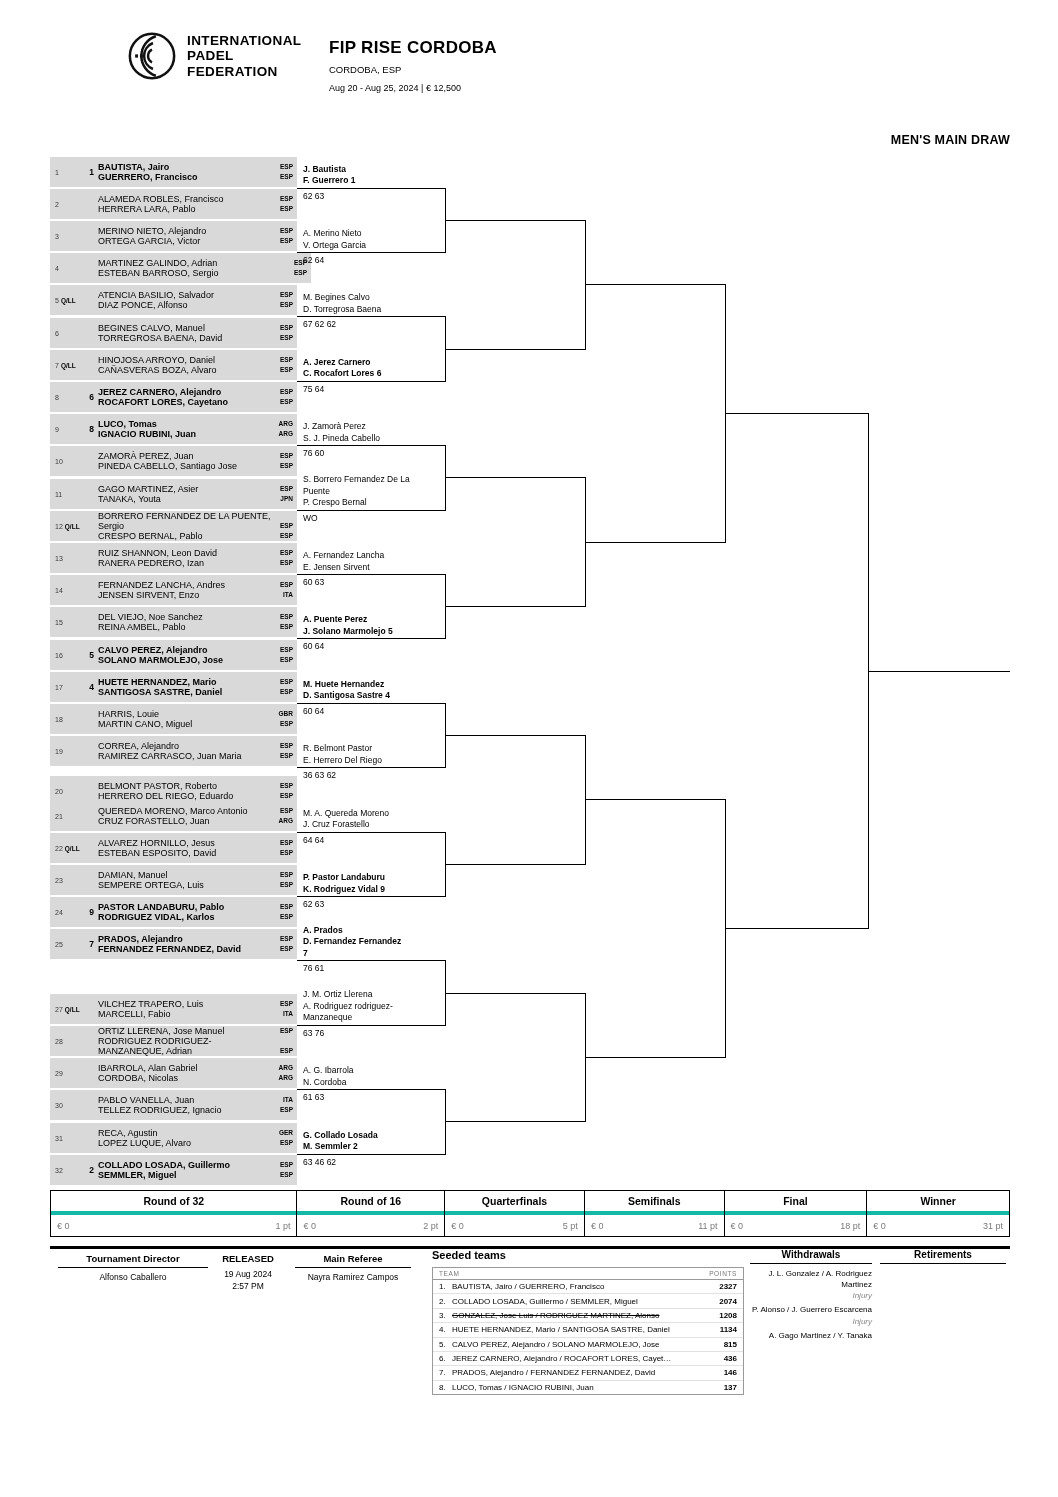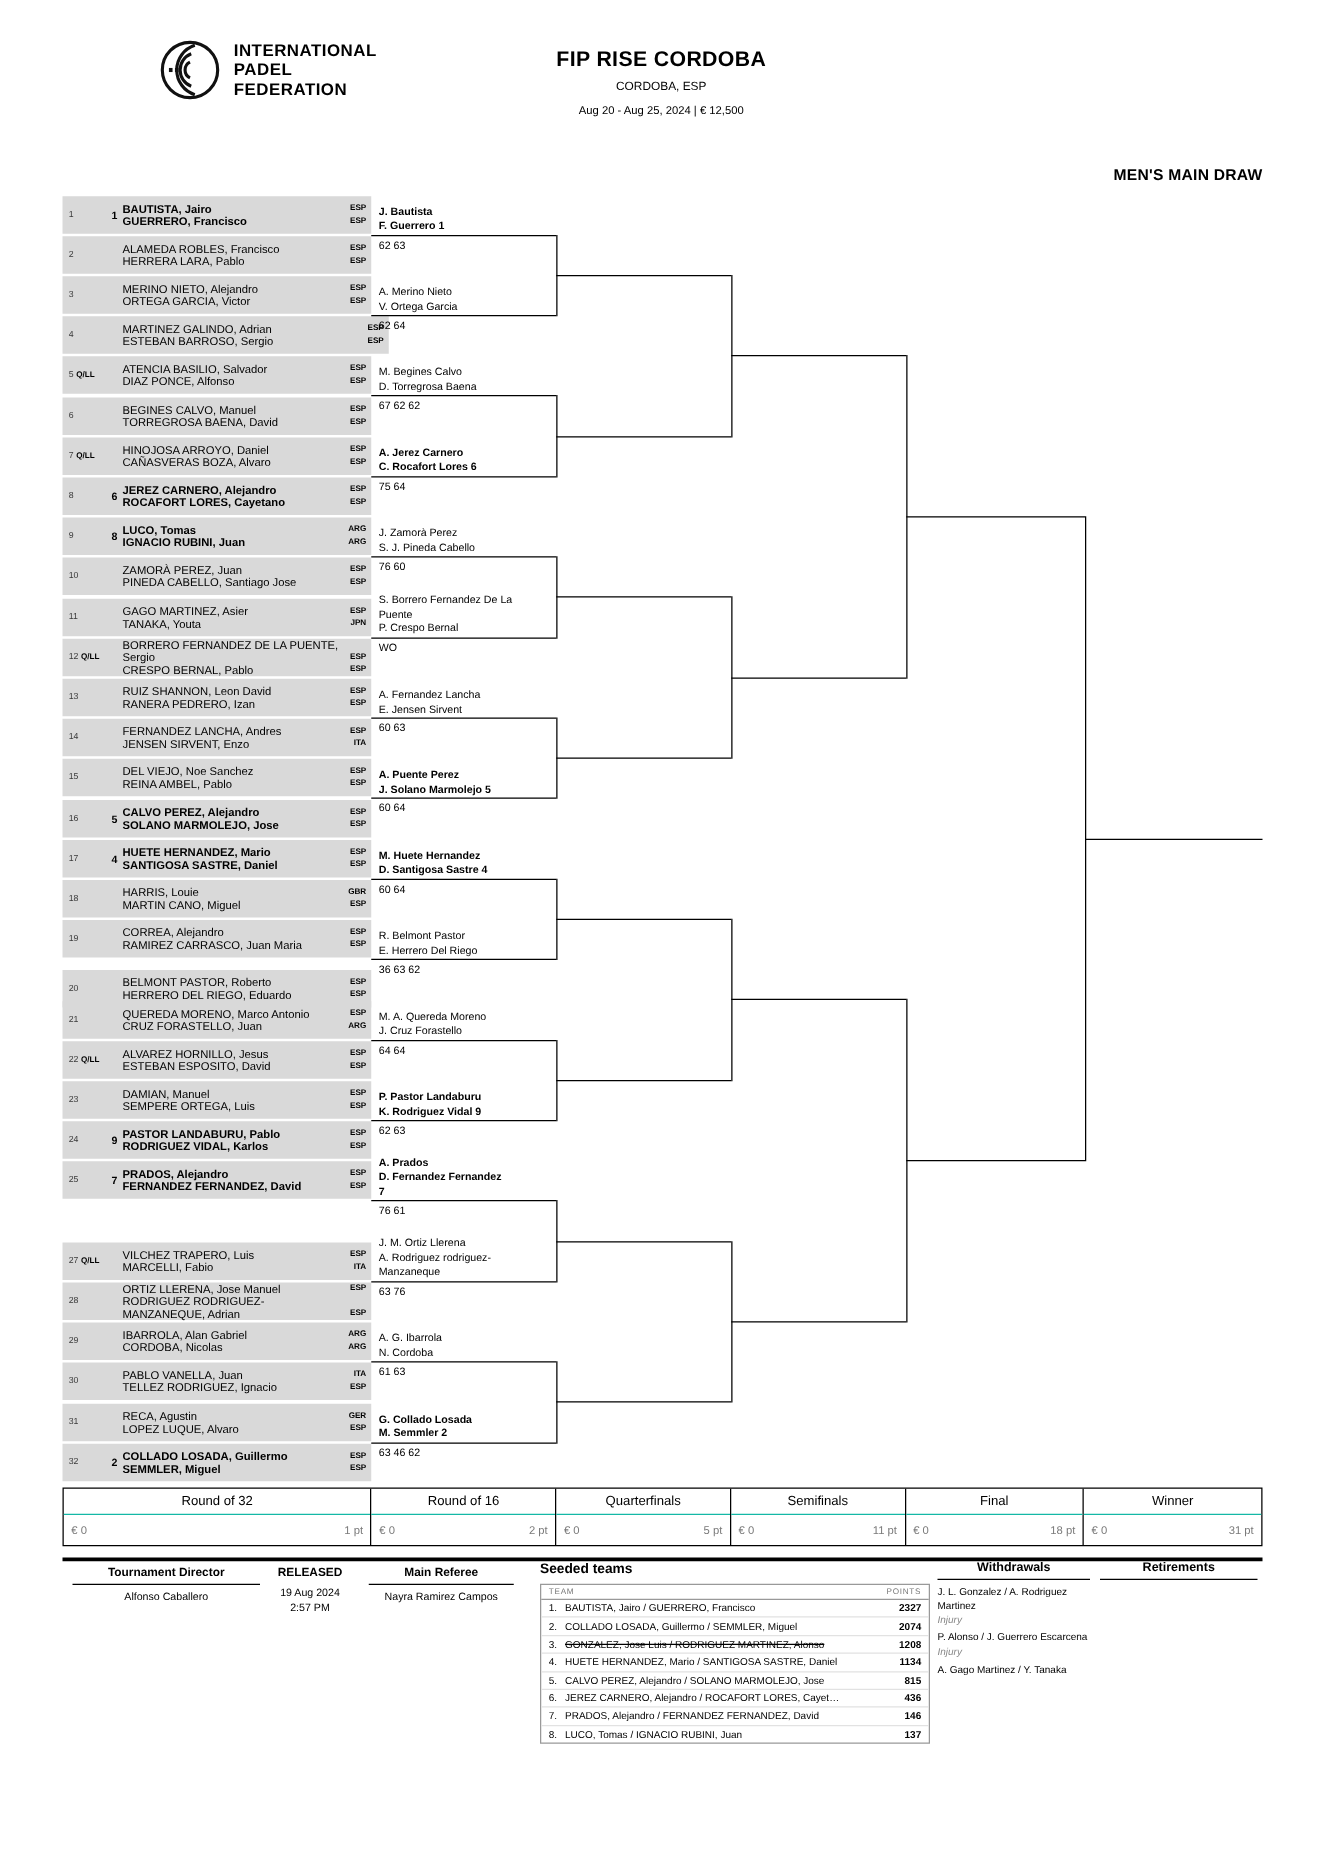--- a/index.html
+++ b/index.html
@@ -2,21 +2,21 @@
 <html><head>
 <meta charset="utf-8">
 <style>
   html,body{margin:0;padding:0;background:#fff;}
   .page{position:relative;width:1058px;height:1497px;background:#ffffff;
         font-family:"Liberation Sans",sans-serif;color:#000;overflow:hidden;}
 
   
   .logo{position:absolute;left:126px;top:30px;display:flex;align-items:center;gap:9px;}
   .logo-text{font-weight:700;font-size:13.5px;line-height:15.5px;letter-spacing:.4px;}
-  .title-block{position:absolute;left:329px;top:38px;width:400px;text-align:center;}
+  .title-block{position:absolute;left:329px;top:38px;width:400px;text-align:left;}
   .title{font-weight:700;font-size:17px;letter-spacing:.3px;}
   .location{font-size:9.5px;margin-top:6px;}
   .dates{font-size:9px;margin-top:8px;}
   .draw-title{position:absolute;right:48px;top:133px;font-weight:700;font-size:12.5px;letter-spacing:.2px;}
 
   
   .bracket{position:absolute;inset:0;}
   .bline{position:absolute;background:#000;}
   .slot{position:absolute;left:50px;width:247px;height:30px;background:#d9d9d9;}
   .slot .slot-no{position:absolute;left:5px;top:50%;transform:translateY(-50%);
@@ -33,21 +33,21 @@
   .winner{position:absolute;width:140px;font-size:8.5px;line-height:11.5px;}
   .winner.seeded{font-weight:700;}
   .winner .wline{white-space:nowrap;}
   .score{position:absolute;font-size:8.5px;}
 
   
   .rtable{position:absolute;left:50px;top:1190px;width:960px;height:47px;display:flex;
           border:1px solid #000;box-sizing:border-box;}
   .rt-cell{box-sizing:border-box;border-right:1px solid #000;display:flex;flex-direction:column;flex:0 1 auto;}
   .rt-cell:last-child{border-right:none;}
-  .rt-head{height:20px;border-bottom:1px solid #14b8a6;font-weight:400;font-size:10.5px;
+  .rt-head{height:20px;border-bottom:4px solid #14b8a6;font-weight:700;font-size:10.5px;
            display:flex;align-items:center;justify-content:center;}
   .rt-vals{flex:1;display:flex;align-items:center;justify-content:space-between;
            padding:0 6px;color:#7a7a7a;font-size:9px;}
 
   .footer-rule{position:absolute;left:50px;top:1246px;width:960px;height:3px;background:#000;}
 
   
   .fblock{position:absolute;font-size:8.5px;}
   .fhead{font-weight:700;font-size:9.5px;text-align:center;padding-bottom:3px;}
   .fhead.underlined{border-bottom:1px solid #000;}
@@ -57,21 +57,21 @@
   .st-table{border:1px solid #999;background:#fff;}
   .st-header{display:flex;justify-content:space-between;padding:2px 6px;font-size:6.5px;
              color:#777;letter-spacing:.6px;border-bottom:1px solid #999;}
   .st-row{display:flex;align-items:center;padding:2.2px 6px;font-size:8px;border-bottom:1px solid #e2e2e2;}
   .st-row:last-child{border-bottom:none;}
   .st-num{width:13px;}
   .st-team{flex:1;white-space:nowrap;overflow:hidden;}
   .st-pts{font-weight:700;margin-left:6px;}
   .st-row.struck .st-team{text-decoration:line-through;}
 
-  .wd-item{margin-top:5px;text-align:left;}
+  .wd-item{margin-top:5px;text-align:right;}
   .wd-team{font-size:8px;line-height:10.5px;}
   .wd-reason{font-size:8px;font-style:italic;color:#888;margin-top:1px;}
 </style>
 </head>
 <body>
 
 <div class="page">
 
   <div class="logo">
     <svg width="52" height="52" viewBox="0 0 54 54">

